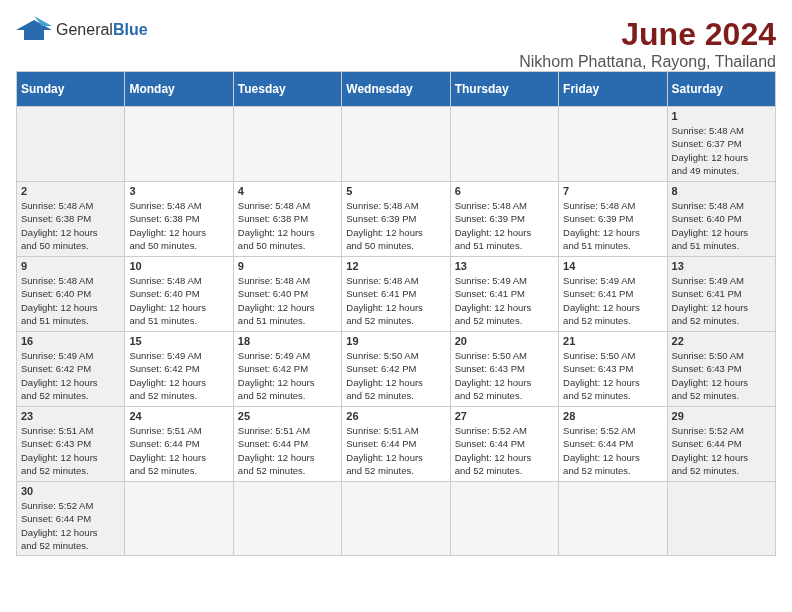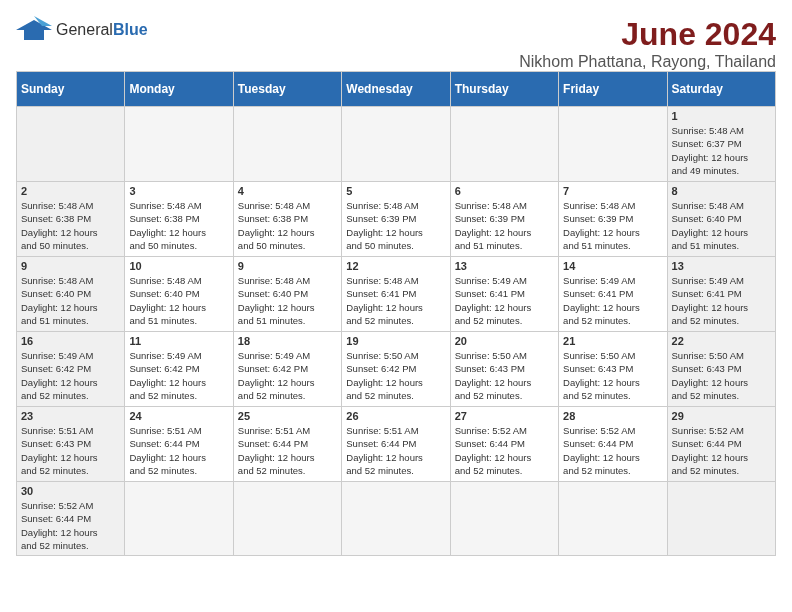--- a/index.html
+++ b/index.html
@@ -237,21 +237,21 @@
       </tr>
       <tr>
         <td>
           <span class="day-number">16</span>
           <div class="day-info" style="white-space: pre-line;">Sunrise: 5:49 AM
 Sunset: 6:42 PM
 Daylight: 12 hours
 and 52 minutes.</div>
         </td>
         <td>
-          <span class="day-number">11</span>
+          <span class="day-number">15</span>
           <div class="day-info" style="white-space: pre-line;">Sunrise: 5:49 AM
 Sunset: 6:42 PM
 Daylight: 12 hours
 and 52 minutes.</div>
         </td>
         <td>
           <span class="day-number">18</span>
           <div class="day-info" style="white-space: pre-line;">Sunrise: 5:49 AM
 Sunset: 6:42 PM
 Daylight: 12 hours

